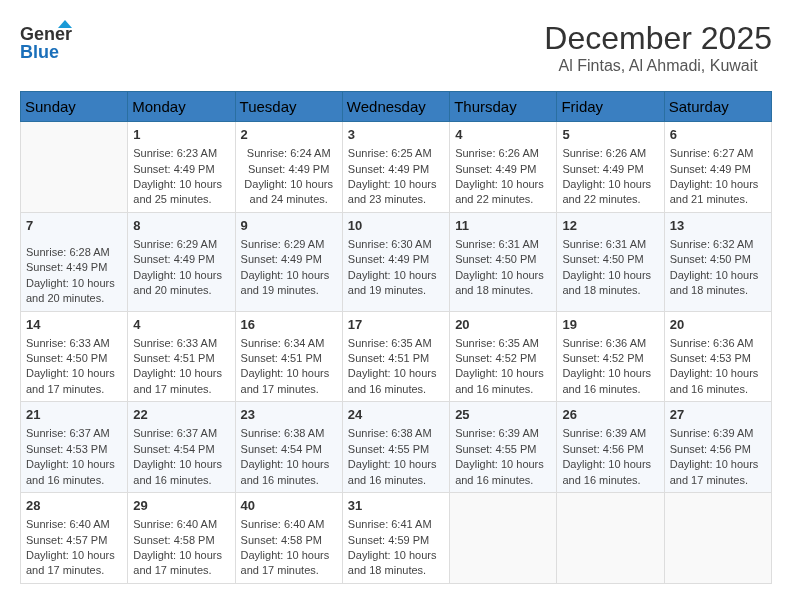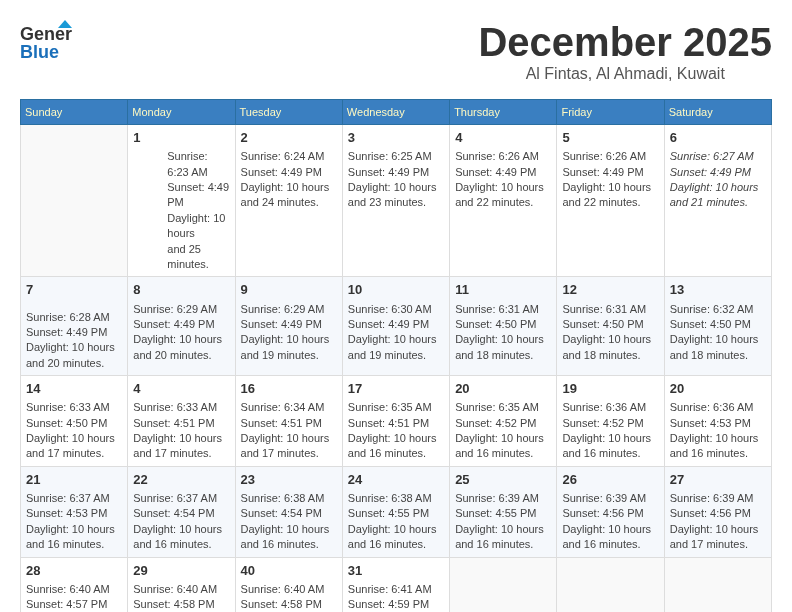--- a/index.html
+++ b/index.html
@@ -13,40 +13,40 @@
     .header-area {
       display: flex;
       justify-content: space-between;
       align-items: flex-start;
       margin-bottom: 16px;
     }
     .title-block {
       text-align: right;
     }
     .month-title {
-      font-size: 40px;
+      font-size: 32px;
       color: #333;
-      font-weight: bold;
+      font-weight: normal;
     }
     .location {
       font-size: 16px;
       color: #555;
       text-align: center;
     }
     .calendar {
       width: 100%;
       border-collapse: collapse;
       font-size: 11px;
     }
     .calendar thead tr th {
       background-color: #3a7fc1;
-      color: #fef9c3;
+      color: #000000;
       padding: 6px 4px;
       text-align: left;
-      font-size: 11px;
+      font-size: 15px;
       font-weight: normal;
       border: 1px solid #2a6fa1;
     }
     .calendar tbody tr td {
       vertical-align: top;
       padding: 4px 5px;
       border: 1px solid #ddd;
       min-height: 80px;
       width: calc(100% / 7);
       color: #333;
@@ -105,28 +105,28 @@
         <th>Thursday</th>
         <th>Friday</th>
         <th>Saturday</th>
       </tr>
   </thead>
   <tbody id="calendar-body">
   <tr>
         <td class="empty"></td>
         <td>
           <span class="day-num">1</span>
-          <div class="day-info" style="white-space: pre-line; margin-left: 34px;">Sunrise: 6:23 AM
+          <div class="day-info" style="white-space: pre-line;">Sunrise: 6:23 AM
 Sunset: 4:49 PM
 Daylight: 10 hours
 and 25 minutes.</div>
         </td>
         <td>
           <span class="day-num">2</span>
-          <div class="day-info" style="white-space: pre-line;">Sunrise: 6:24 AM
+          <div class="day-info" style="white-space: pre-line; text-align: center;">Sunrise: 6:24 AM
 Sunset: 4:49 PM
 Daylight: 10 hours
 and 24 minutes.</div>
         </td>
         <td>
           <span class="day-num">3</span>
           <div class="day-info" style="white-space: pre-line;">Sunrise: 6:25 AM
 Sunset: 4:49 PM
 Daylight: 10 hours
 and 23 minutes.</div>
@@ -140,21 +140,21 @@
         </td>
         <td>
           <span class="day-num">5</span>
           <div class="day-info" style="white-space: pre-line;">Sunrise: 6:26 AM
 Sunset: 4:49 PM
 Daylight: 10 hours
 and 22 minutes.</div>
         </td>
         <td>
           <span class="day-num">6</span>
-          <div class="day-info" style="white-space: pre-line; font-style: italic;">Sunrise: 6:27 AM
+          <div class="day-info" style="white-space: pre-line;">Sunrise: 6:27 AM
 Sunset: 4:49 PM
 Daylight: 10 hours
 and 21 minutes.</div>
         </td>
       </tr>
       <tr>
         <td>
           <span class="day-num">7</span>
           <div class="day-info" style="white-space: pre-line; margin-top: 10px;">Sunrise: 6:28 AM
 Sunset: 4:49 PM

